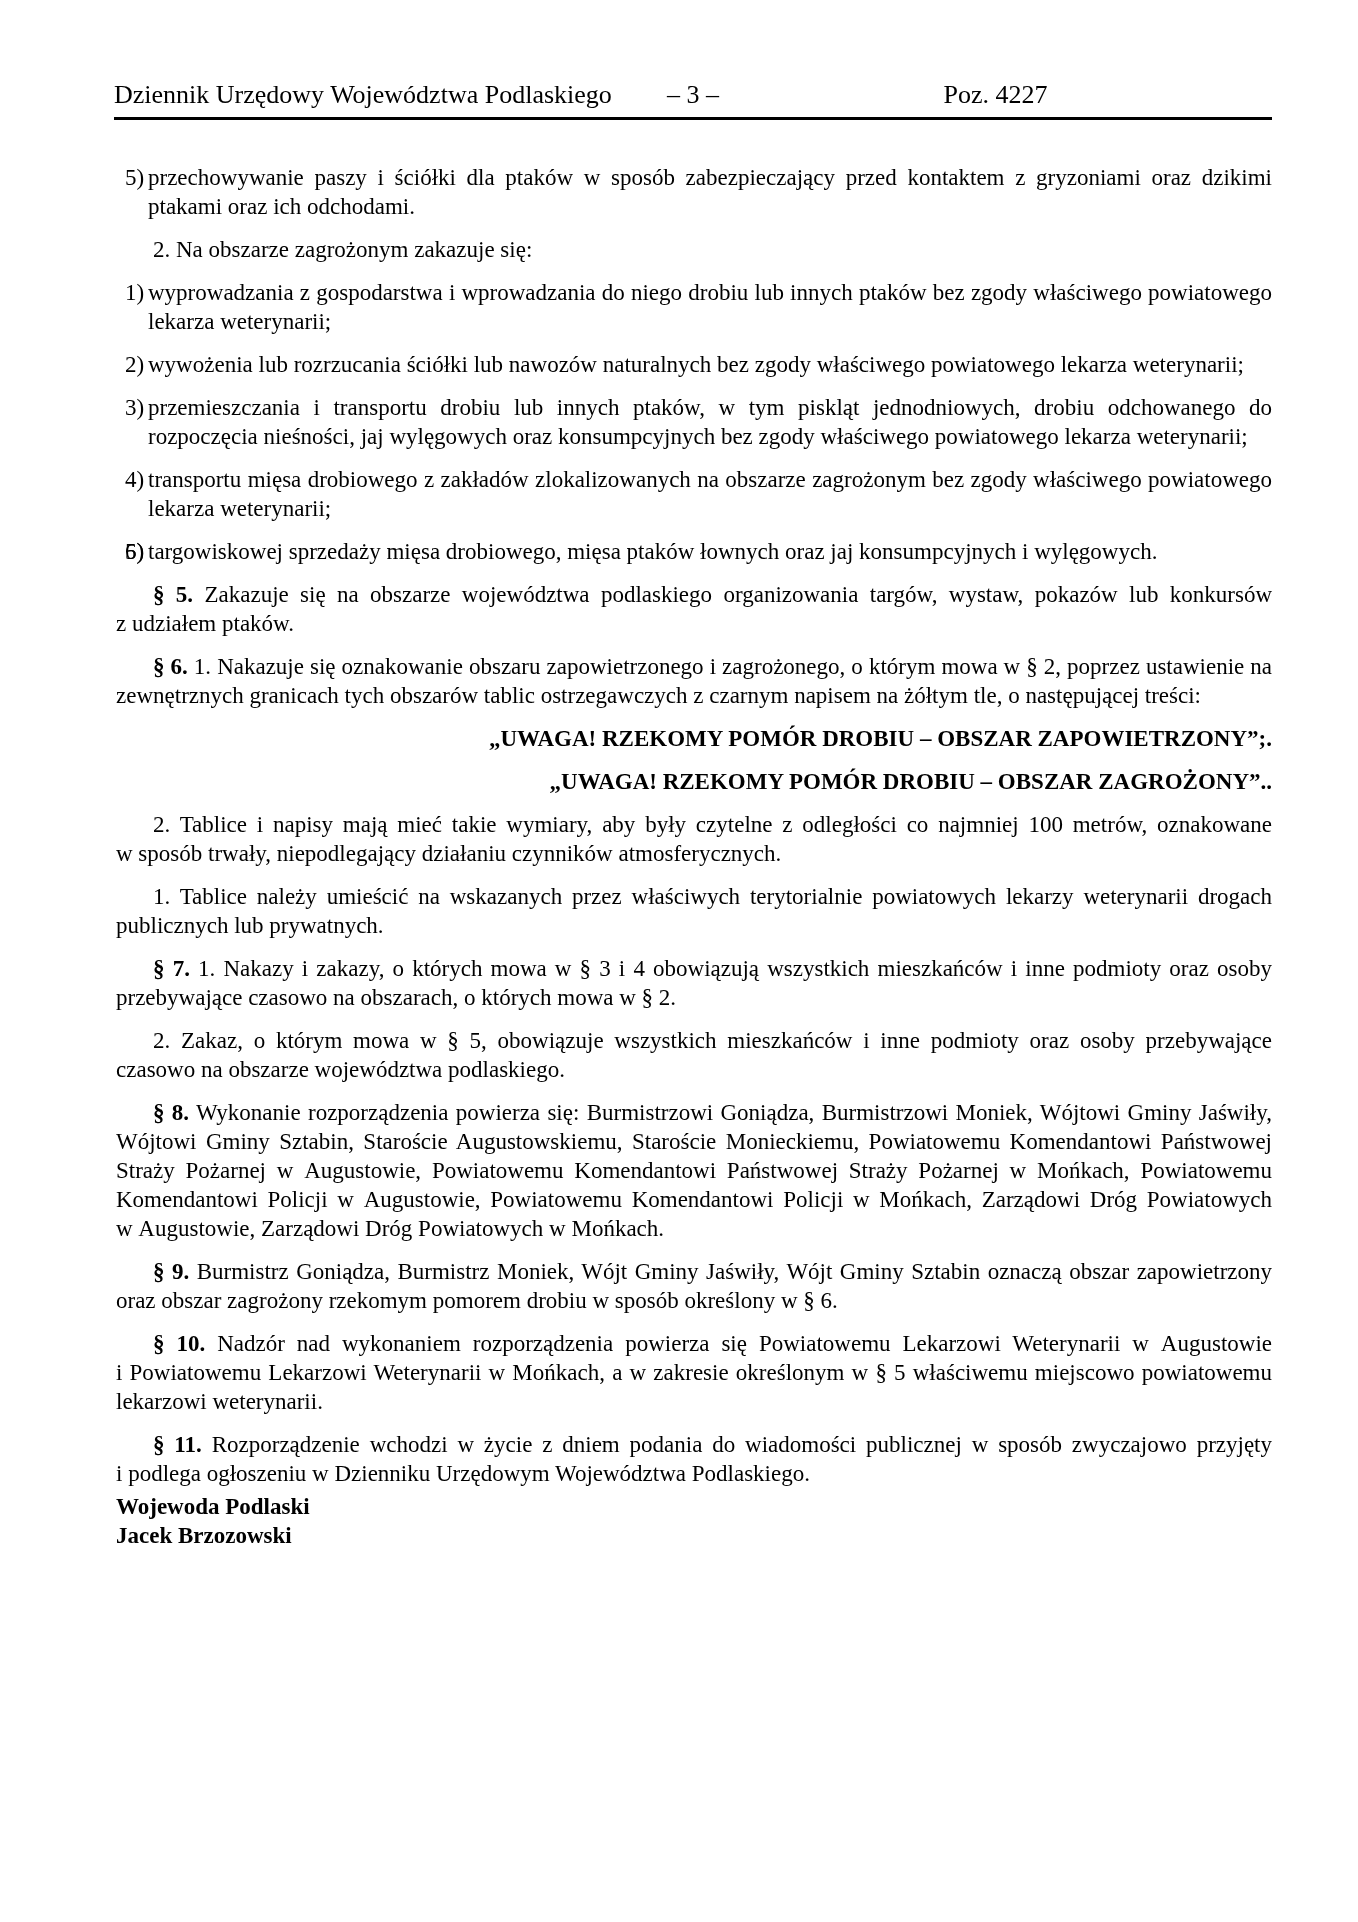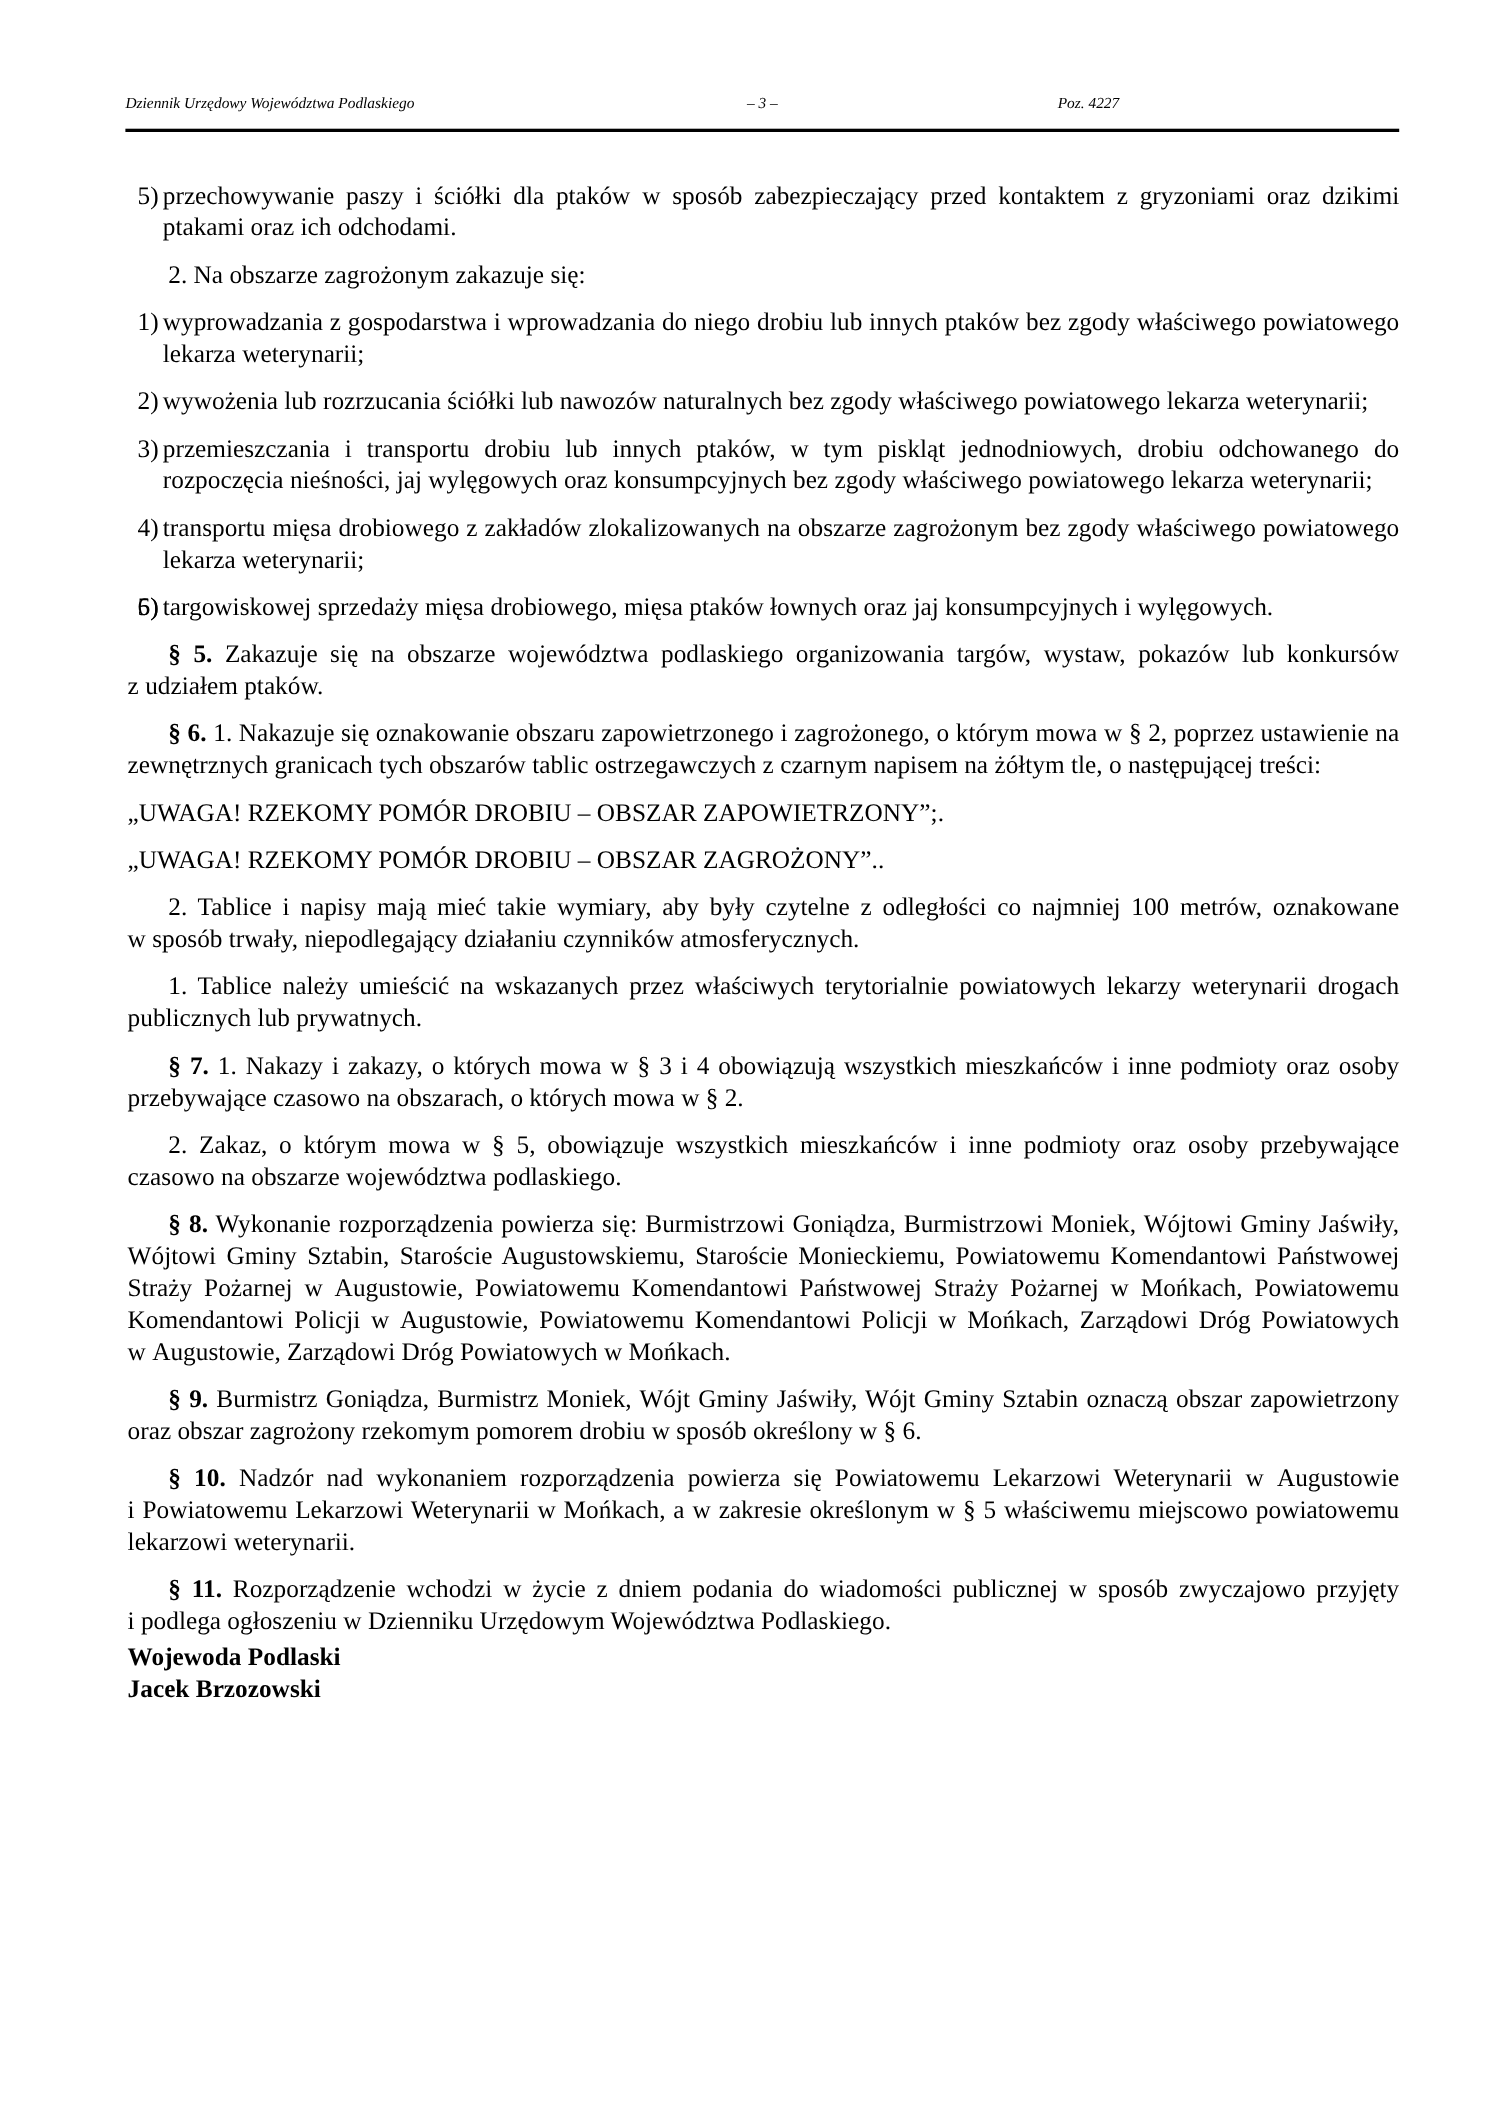--- a/index.html
+++ b/index.html
@@ -10,23 +10,22 @@
     background: #ffffff;
     color: #000000;
     font-family: "Liberation Serif", "DejaVu Serif", serif;
     overflow: hidden;
   }
   .header {
     display: flex;
     align-items: baseline;
     margin: 0 86px 0 114px;
     padding-top: 80px;
-    font-size: 14px;
+    font-size: 26px;
     line-height: 29px;
-    font-style: italic;
   }
   .header .h-left  { flex: 1 1 0; text-align: left; }
   .header .h-center{ flex: 0 0 auto; text-align: center; }
   .header .h-right { flex: 1 1 0; text-align: center; }
   .rule {
     margin: 8px 86px 0 114px;
     height: 3px;
     background: #000000;
   }
   .content {
@@ -39,23 +38,24 @@
   .content p { margin: 14px 0 0 0; }
   .para { text-indent: 37px; }
   .li {
     position: relative;
     padding-left: 32px;
     text-indent: 0;
   }
   .li .marker { position: absolute; left: 9px; top: 0; }
   .sec-no { font-weight: bold; }
   .centered {
-    text-align: left;
+    text-align: right;
     text-indent: 0;
     margin: 26px 0;
+    font-weight: bold;
   }
   .signature {
     margin-top: 4px;
     padding-right: 24px;
     text-align: left;
     font-weight: bold;
     line-height: 29px;
   }
   .signature .sig-name { }
 </style>

